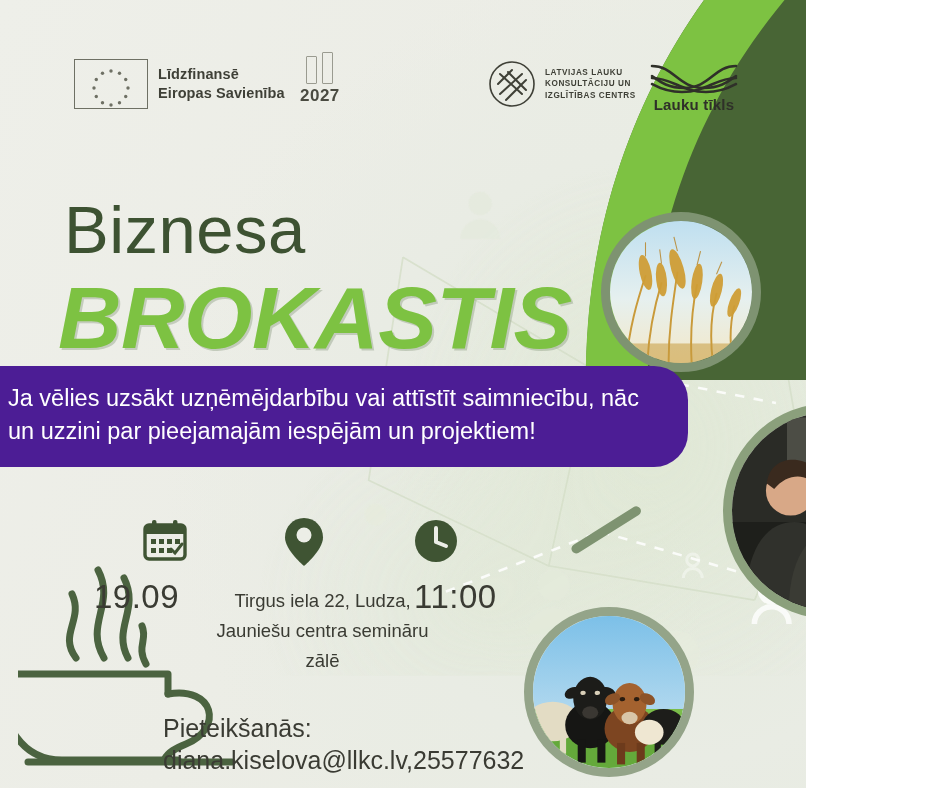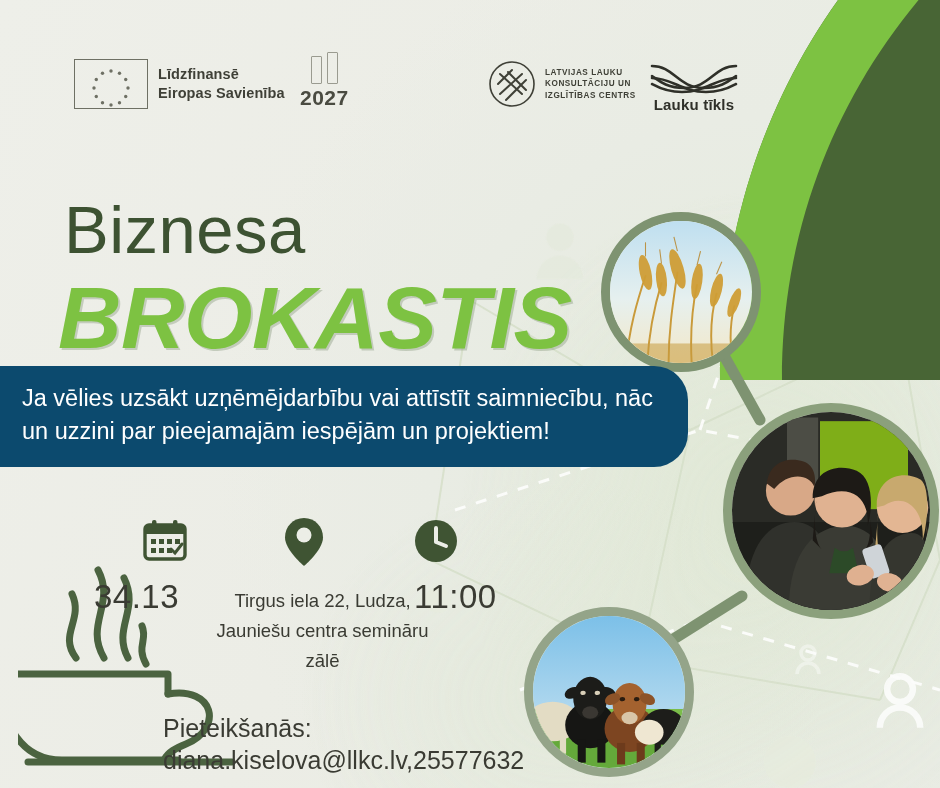--- a/index.html
+++ b/index.html
@@ -1,20 +1,20 @@
 <!DOCTYPE html>
 <html><head>
 <meta charset="utf-8">
 <style>
   html,body{margin:0;padding:0;background:#ffffff;}
   body{font-family:"Liberation Sans", sans-serif;}
 
   .poster{
     position:relative;
-    width:940px;height:788px;
+    width:806px;height:788px;
     overflow:hidden;
     background:#eceee7;
   }
 
   
   .bg-base{
     position:absolute;inset:0;
     background:
       radial-gradient(circle at 82% 58%, #e4ebdc 0%, #e9ece4 38%, rgba(236,238,231,0) 62%),
       linear-gradient(115deg,#eeefe9 0%,#ecedE6 45%,#e7ebe0 100%);
@@ -34,21 +34,21 @@
   .eu-flag svg{position:absolute;inset:0;}
   .eu-text{
     font-size:14.5px;line-height:1.28;color:#3f4037;font-weight:700;
     letter-spacing:.1px;white-space:pre-line;
   }
   .logo-2027{left:300px;top:2px;flex-direction:column;align-items:center;gap:2px;}
   .bars2027{display:flex;gap:5px;align-items:flex-end;height:30px;}
   .bars2027 i{display:block;width:9px;border:1.5px solid #9a9b90;background:transparent;border-radius:1px;}
   .bars2027 i:nth-child(1){height:26px;}
   .bars2027 i:nth-child(2){height:30px;}
-  .txt2027{font-size:21px;color:#4a4b41;font-weight:700;letter-spacing:.5px;}
+  .txt2027{font-size:17px;color:#4a4b41;font-weight:700;letter-spacing:.5px;}
 
   .logo-llkc{left:488px;top:8px;gap:9px;}
   .llkc-mark{width:48px;height:48px;flex:none;}
   .llkc-text{
     font-size:8.2px;line-height:1.42;color:#3f4037;font-weight:700;
     letter-spacing:.55px;white-space:pre-line;
   }
   .logo-tikls{left:648px;top:6px;flex-direction:column;align-items:center;gap:0px;}
   .tikls-mark{width:92px;height:38px;}
   .tikls-text{font-size:15px;font-weight:700;color:#2f3029;letter-spacing:.2px;}
@@ -63,23 +63,23 @@
     position:absolute;left:58px;top:274px;
     font-size:88px;line-height:1;color:#7dc242;font-weight:700;
     letter-spacing:-.5px;
     text-shadow:2px 2px 0 rgba(120,140,110,.35);
     font-style:italic;
   }
 
   
   .banner{
     position:absolute;left:0px;top:366px;width:688px;
-    background:#0c4a6e;
+    background:#4c1d95;
     border-radius:0 34px 34px 0;
-    padding:16px 30px 18px 22px;
+    padding:16px 30px 18px 8px;
     box-sizing:border-box;
     color:#ffffff;
     font-size:23.5px;line-height:1.42;
     font-weight:400;
   }
 
   
   .info-icons{position:absolute;top:518px;left:0;width:100%;height:54px;}
   .ic{position:absolute;fill:#3f5433;}
   .ic-cal{left:142px;top:0px;}
@@ -435,20 +435,20 @@
       <path d="M21 2 C10 2 2 10.5 2 21.5 C2 34 21 50 21 50 C21 50 40 34 40 21.5 C40 10.5 32 2 21 2 Z" fill="#3f5433"></path>
       <circle cx="21" cy="19" r="7.5" fill="#eceee7"></circle>
     </svg>
 
     <svg class="ic ic-clock" width="46" height="46" viewBox="0 0 46 46">
       <circle cx="23" cy="23" r="21" fill="#3f5433"></circle>
       <path d="M23 10 L23 24 L33 28" stroke="#eceee7" stroke-width="4" fill="none" stroke-linecap="round" stroke-linejoin="round"></path>
     </svg>
   </div>
 
-  <div class="info-date">34.13</div>
+  <div class="info-date">19.09</div>
   <div class="info-place">Tirgus iela 22, Ludza, Jauniešu centra semināru zālē</div>
   <div class="info-time">11:00</div>
 
   <div class="contact">Pieteikšanās:
 diana.kiselova@llkc.lv,25577632</div>
 
 </div>
 
 </body></html>

